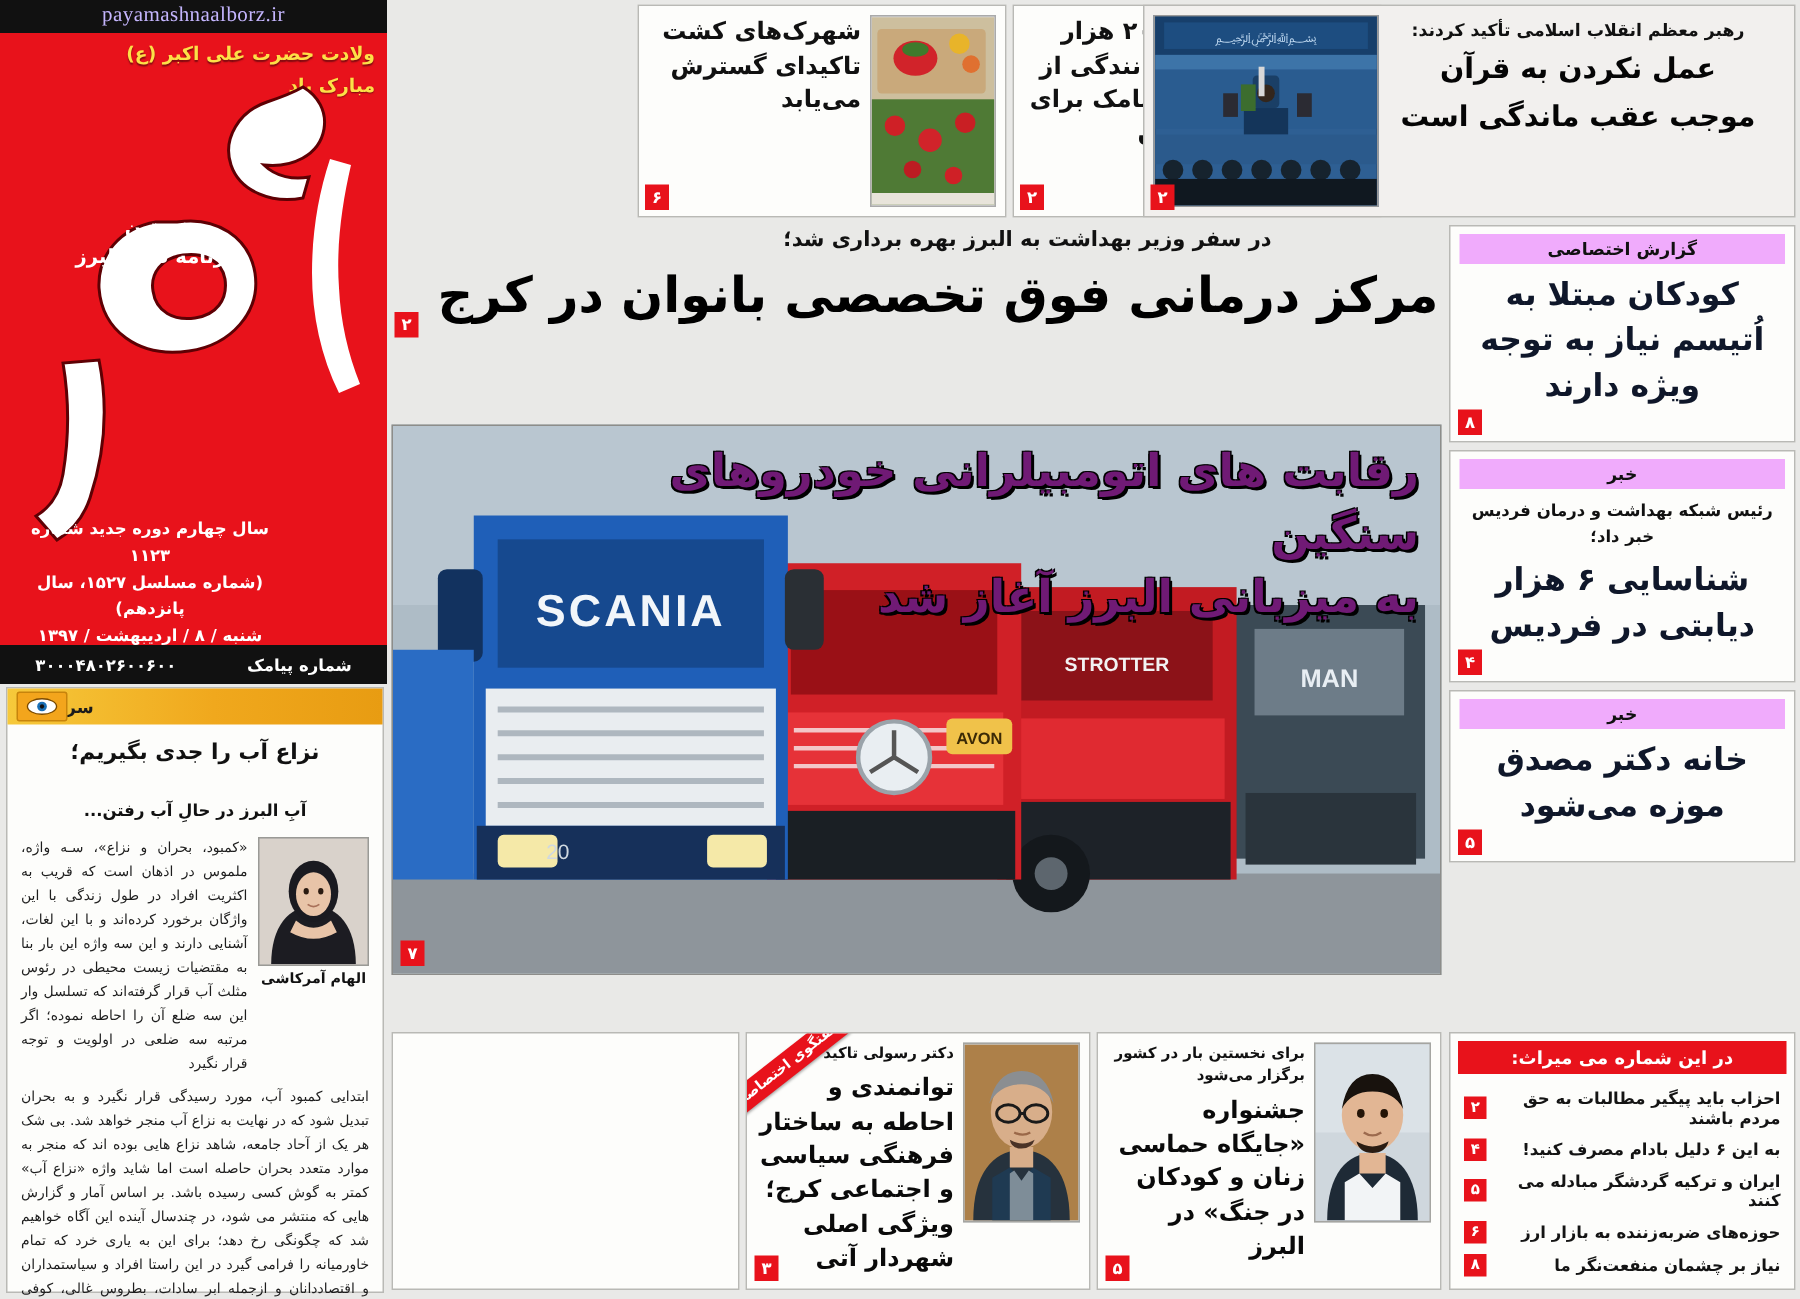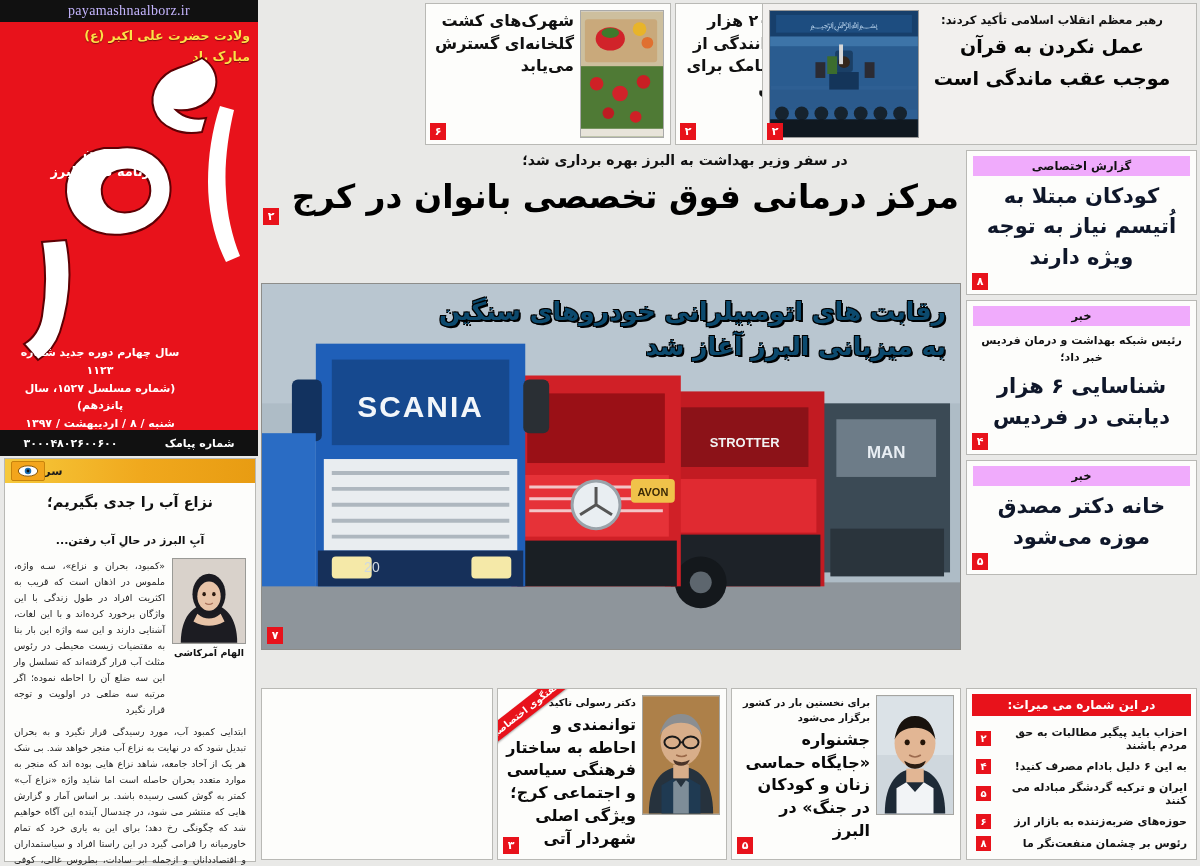--- a/index.html
+++ b/index.html
@@ -145,22 +145,22 @@
   }
   .main-head-row { position: relative; }
   .main-head-row .pagenum { left: 2px; bottom: -6px; }
   .main-photo {
     position: absolute; left: 0; top: 133px; width: 700px; height: 367px;
     border: 1px solid #8d8d8a; overflow: hidden; background: #b9c3cb;
   }
   .main-photo svg { width: 100%; height: 100%; display: block; }
   .photo-overlay {
     position: absolute; right: 14px; top: 10px; width: 560px;
-    direction: rtl; text-align: right; color: #0c4a6e;
-    font-size: 25px; font-weight: bold; line-height: 1.4;
+    direction: rtl; text-align: right; color: #701a75;
+    font-size: 30px; font-weight: bold; line-height: 1.4;
     text-shadow: 2px 2px 0 #000, -1px -1px 0 #000, 1px -1px 0 #000, -1px 1px 0 #000;
   }
   .main-photo .pagenum { left: 5px; bottom: 5px; }
 
   
   .sidebar { position: absolute; left: 966px; top: 150px; width: 231px; height: 530px; }
   .side-card {
     background: #fdfdfb; border: 1px solid #b9b9b5; position: relative;
     padding: 0 0 6px; margin-bottom: 5px;
   }
@@ -353,21 +353,21 @@
             <circle cx="68" cy="32" r="6" fill="#e07030"></circle>
             <circle cx="16" cy="74" r="7" fill="#cf2026"></circle>
             <circle cx="40" cy="84" r="8" fill="#d1232a"></circle>
             <circle cx="64" cy="72" r="7" fill="#c91f24"></circle>
             <circle cx="28" cy="104" r="6" fill="#bd1c22"></circle>
             <circle cx="56" cy="108" r="6" fill="#cf2026"></circle>
             <path d="M0 120 h84 v8 h-84z" fill="#e8e4da"></path>
           </svg>
         </div>
         <div class="tb-text">
-          <div class="tb-title">شهرک‌های کشت گلخانه‌ای گسترش می‌یابد</div>
+          <div class="tb-title">شهرک‌های کشت تاکید‌ای گسترش می‌یابد</div>
         </div>
       </div>
       <span class="pagenum">۶</span>
     </div>
   </div>
 
   <div class="leadbox">
     <div class="lead-photo">
       <svg viewBox="0 0 150 128" xmlns="http://www.w3.org/2000/svg">
         <rect width="150" height="128" fill="#2e5f93"></rect>
@@ -511,21 +511,21 @@
       <div class="index-item">
         <span class="ipage">۵</span>
         <span class="ititle">ایران و ترکیه گردشگر مبادله می کنند</span>
       </div>
       <div class="index-item">
         <span class="ipage">۶</span>
         <span class="ititle">حوزه‌های ضربه‌زننده به بازار ارز</span>
       </div>
       <div class="index-item">
         <span class="ipage">۸</span>
-        <span class="ititle">رئوس بر چشمان منفعت‌نگر ما</span>
+        <span class="ititle">نیاز بر چشمان منفعت‌نگر ما</span>
       </div>
     </div>
   </div>
 
   <div class="bottomrow">
 
     <div class="bbox c1">
       <div class="bbox-inner">
         <div class="bb-photo">
           <svg viewBox="0 0 78 120" xmlns="http://www.w3.org/2000/svg">

